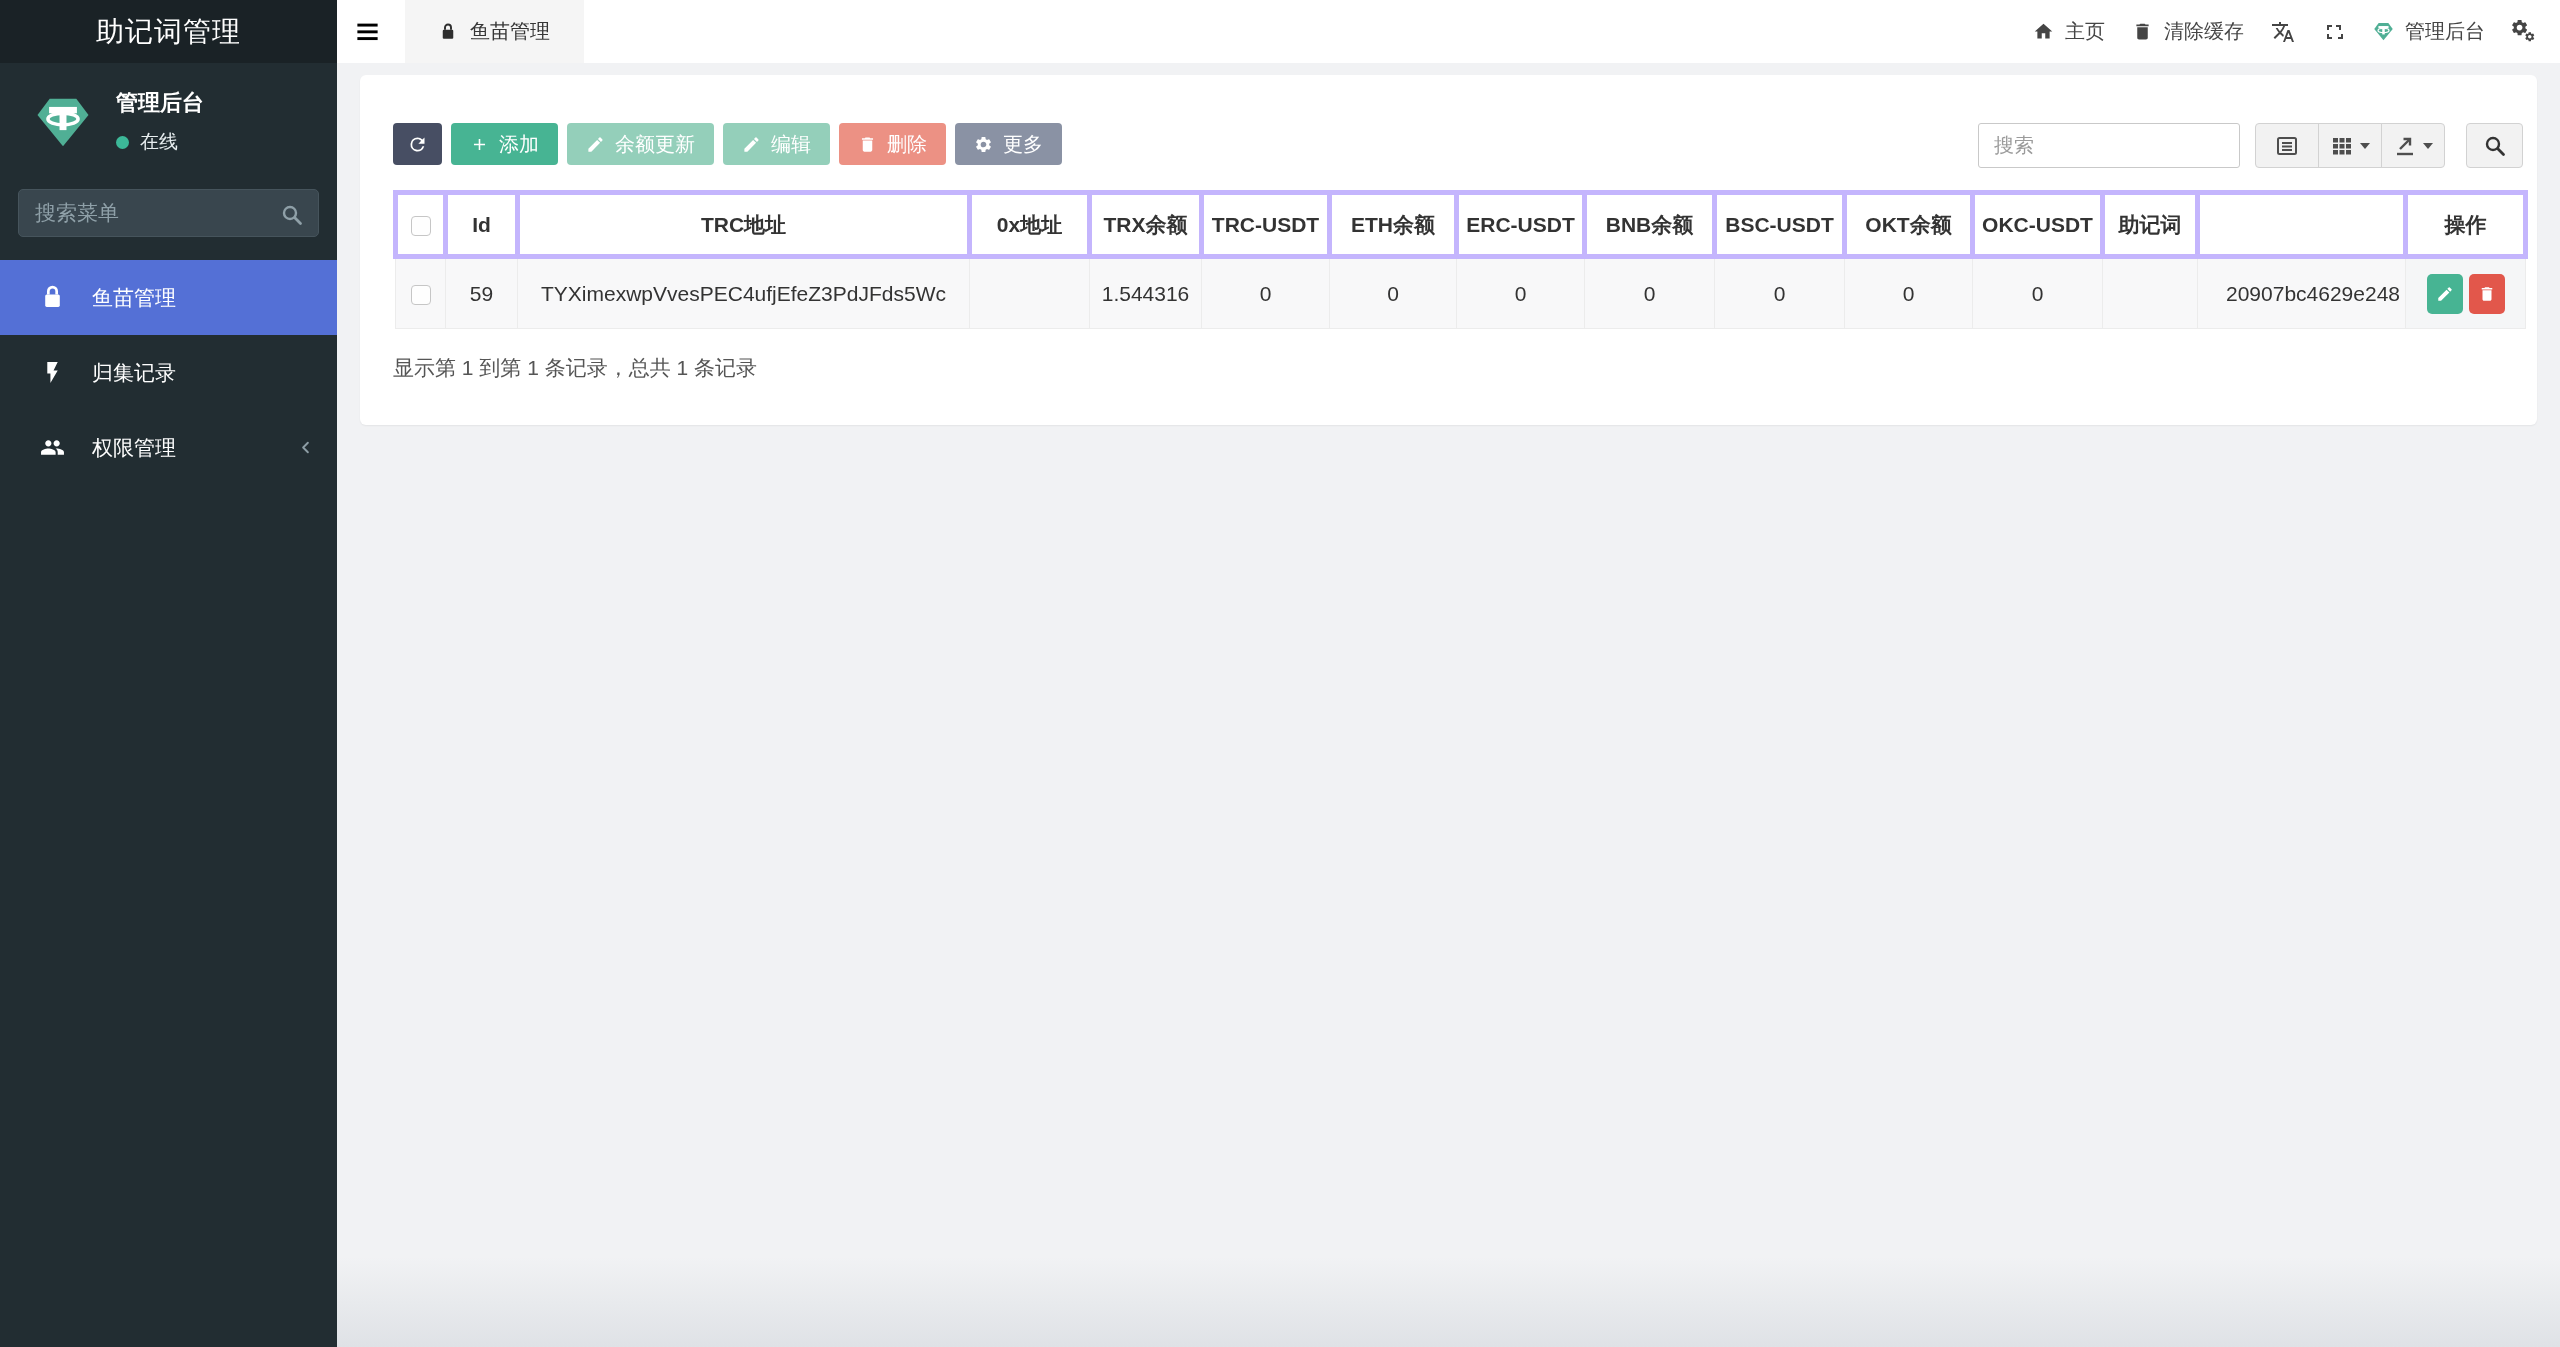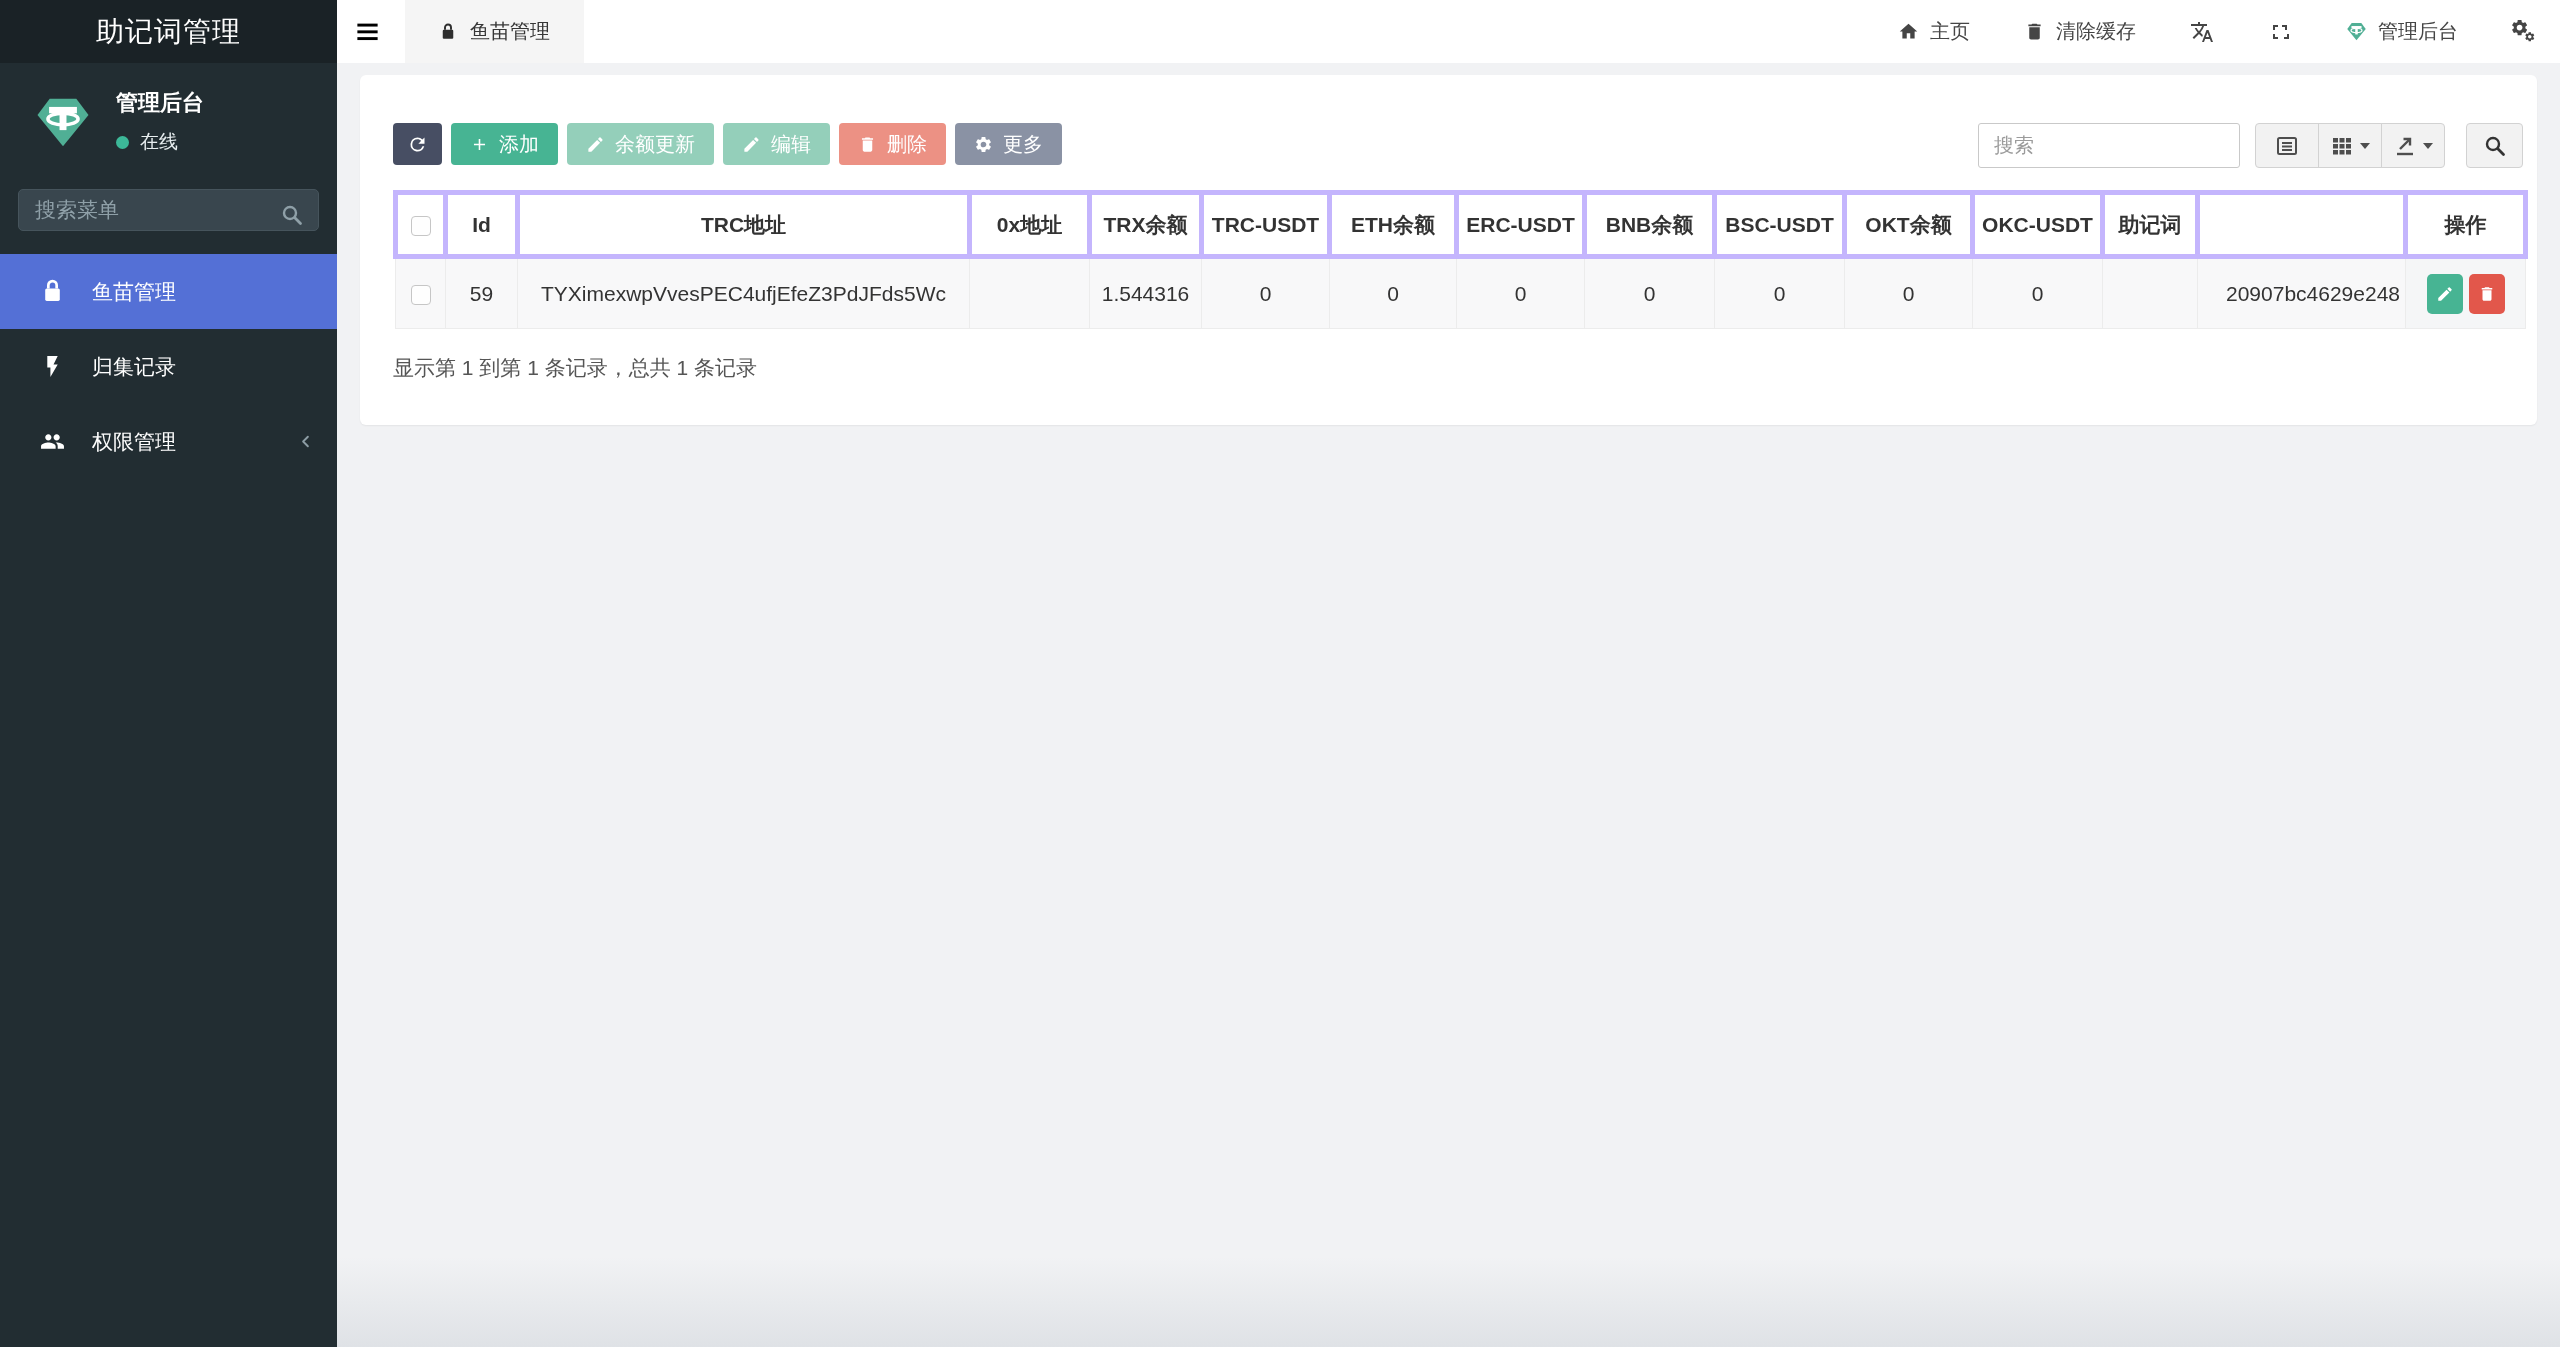--- a/index.html
+++ b/index.html
@@ -9,37 +9,37 @@
 
   
   .sidebar { width:337px; flex-shrink:0; background:#222d32; color:#b8c7ce; display:flex; flex-direction:column; }
   .sidebar-header { height:63px; background:#1a2226; color:#ffffff; font-size:28px; display:flex; align-items:center; justify-content:center; letter-spacing:1px; }
   .user-panel { display:flex; align-items:center; gap:24px; padding:25px 20px 20px 34px; }
   .tether-logo { width:58px; height:58px; flex-shrink:0; }
   .user-name { color:#ffffff; font-size:22px; font-weight:bold; margin-bottom:11px; }
   .user-status { display:flex; align-items:center; gap:11px; font-size:19px; color:#e8eef0; }
   .status-dot { width:13px; height:13px; border-radius:50%; background:#3cb898; }
   .sidebar-search { margin:14px 18px 0; position:relative; }
-  .side-search-input { width:100%; height:42px; background:#39464e; border:1px solid #46545c; border-radius:5px; color:#cfd8dc; font-size:21px; padding:0 52px 0 16px; outline:none; }
+  .side-search-input { width:100%; height:48px; background:#39464e; border:1px solid #46545c; border-radius:5px; color:#cfd8dc; font-size:21px; padding:0 52px 0 16px; outline:none; }
   .side-search-input::placeholder { color:#8fa0a8; }
   .side-search-icon { position:absolute; right:15px; top:14px; width:24px; height:24px; color:#8fa0a8; }
   .menu { margin-top:23px; display:flex; flex-direction:column; }
   .menu-item { height:75px; display:flex; align-items:center; gap:27px; padding:0 22px 0 40px; font-size:21px; color:#ffffff; cursor:pointer; }
   .menu-item .mi-icon { width:25px; height:25px; flex-shrink:0; }
   .menu-item.active { background:#5470d6; color:#ffffff; }
   .mi-chevron { margin-left:auto; width:19px; height:19px; color:#8d9da5; }
 
   
   .main { flex:1; display:flex; flex-direction:column; min-width:0; }
   .navbar { height:63px; background:#ffffff; display:flex; align-items:center; flex-shrink:0; }
   .hamburger { width:60px; height:63px; background:none; border:none; display:flex; align-items:center; justify-content:center; color:#4a4a4a; cursor:pointer; }
   .hamburger svg { width:27px; height:27px; }
   .nav-tab { height:63px; margin-left:8px; padding:0 34px; background:#f5f5f5; display:flex; align-items:center; gap:13px; font-size:20px; color:#363636; cursor:pointer; }
   .nav-tab .tab-lock { width:18px; height:18px; color:#2e2e2e; }
-  .navbar-right { margin-left:auto; display:flex; align-items:center; gap:54px; padding-right:24px; color:#454545; font-size:20px; }
+  .navbar-right { margin-left:auto; display:flex; align-items:center; gap:27px; padding-right:24px; color:#454545; font-size:20px; }
   .nav-link { display:flex; align-items:center; gap:11px; color:#454545; text-decoration:none; cursor:pointer; }
   .nav-link svg { width:21px; height:21px; }
   .nav-icon-btn { display:flex; align-items:center; cursor:pointer; color:#454545; }
   .nav-icon-btn svg { width:24px; height:24px; }
   .avatar { width:38px; height:38px; }
 
   
   .content { flex:1; background:linear-gradient(180deg,#f1f2f4 0%,#f1f2f4 93%,#dfe2e6 100%); padding:12px 23px; overflow:hidden; }
   .panel { background:#ffffff; border-radius:6px; box-shadow:0 1px 2px rgba(0,0,0,0.06); height:350px; padding:48px 14px 0 33px; }
 

